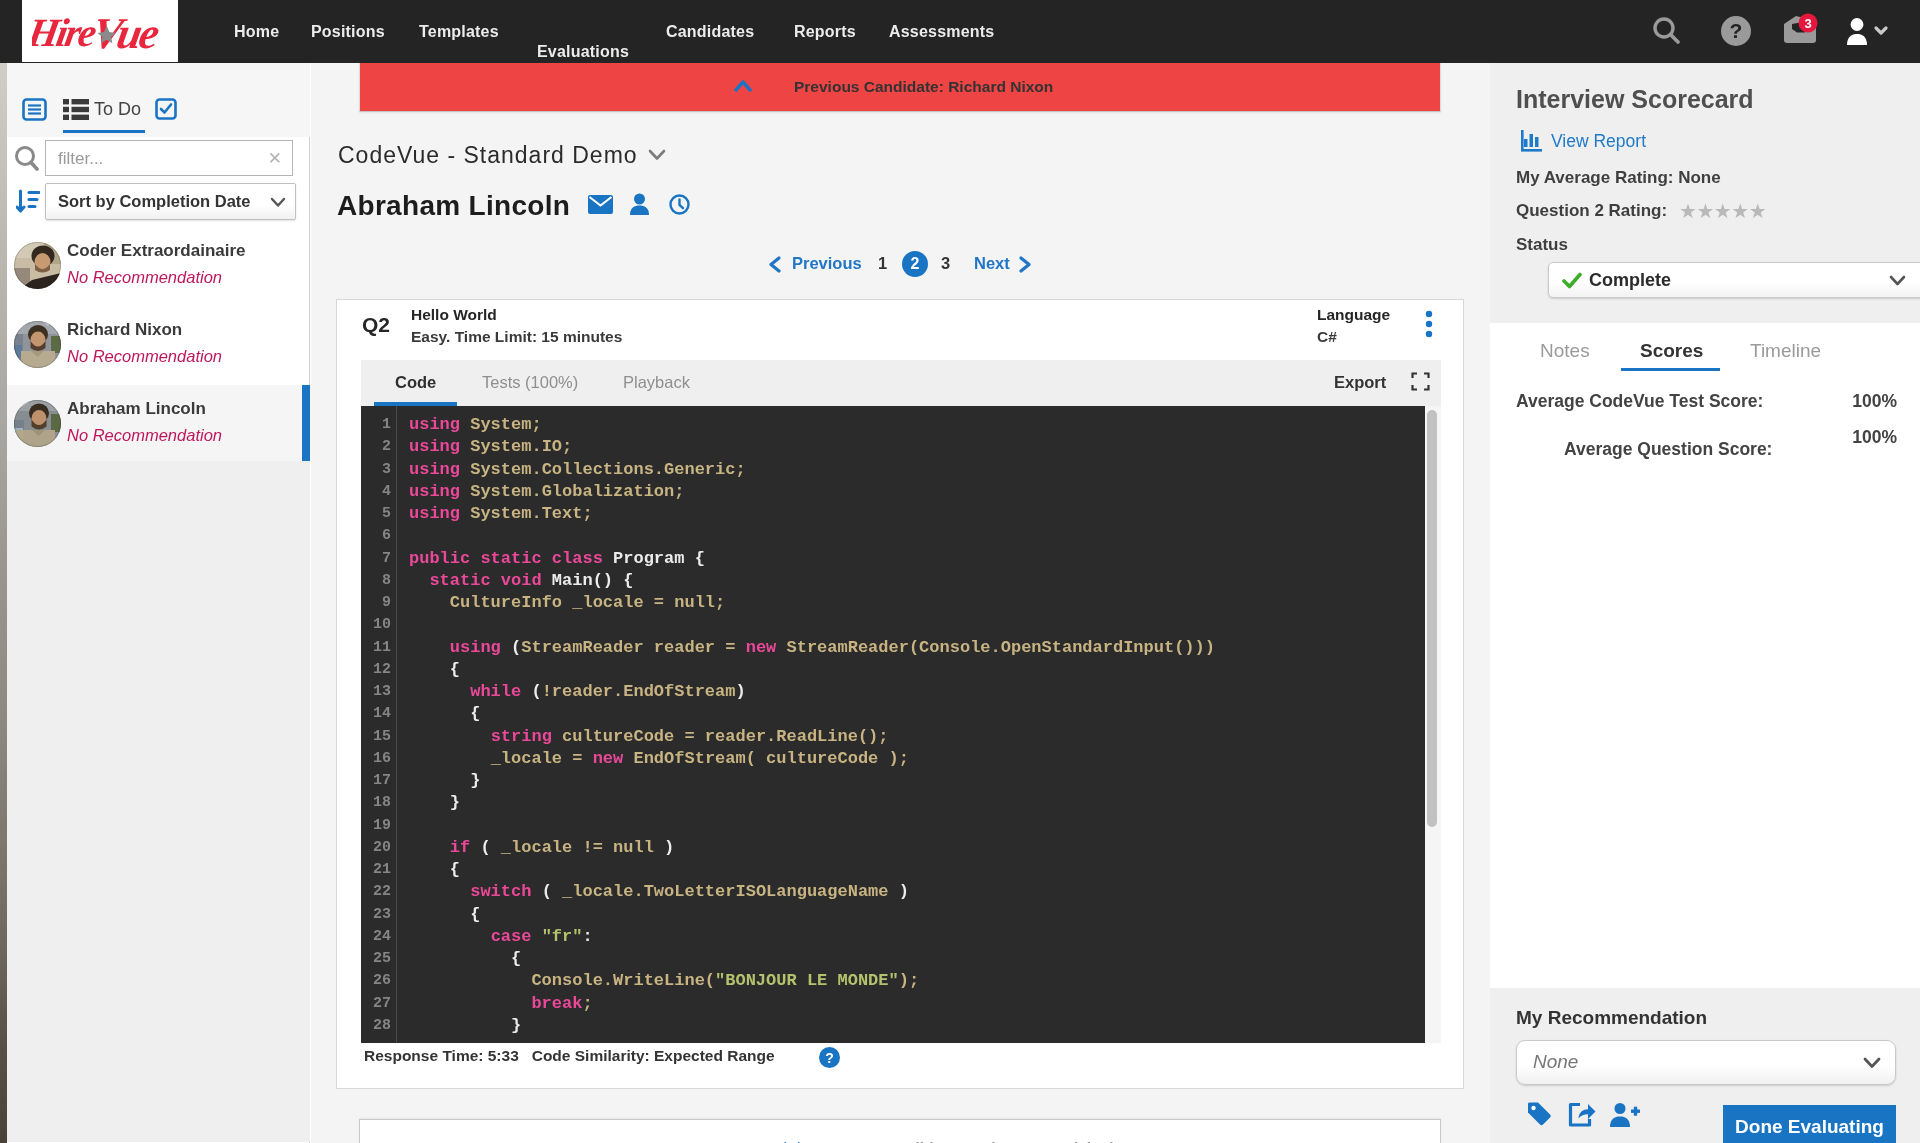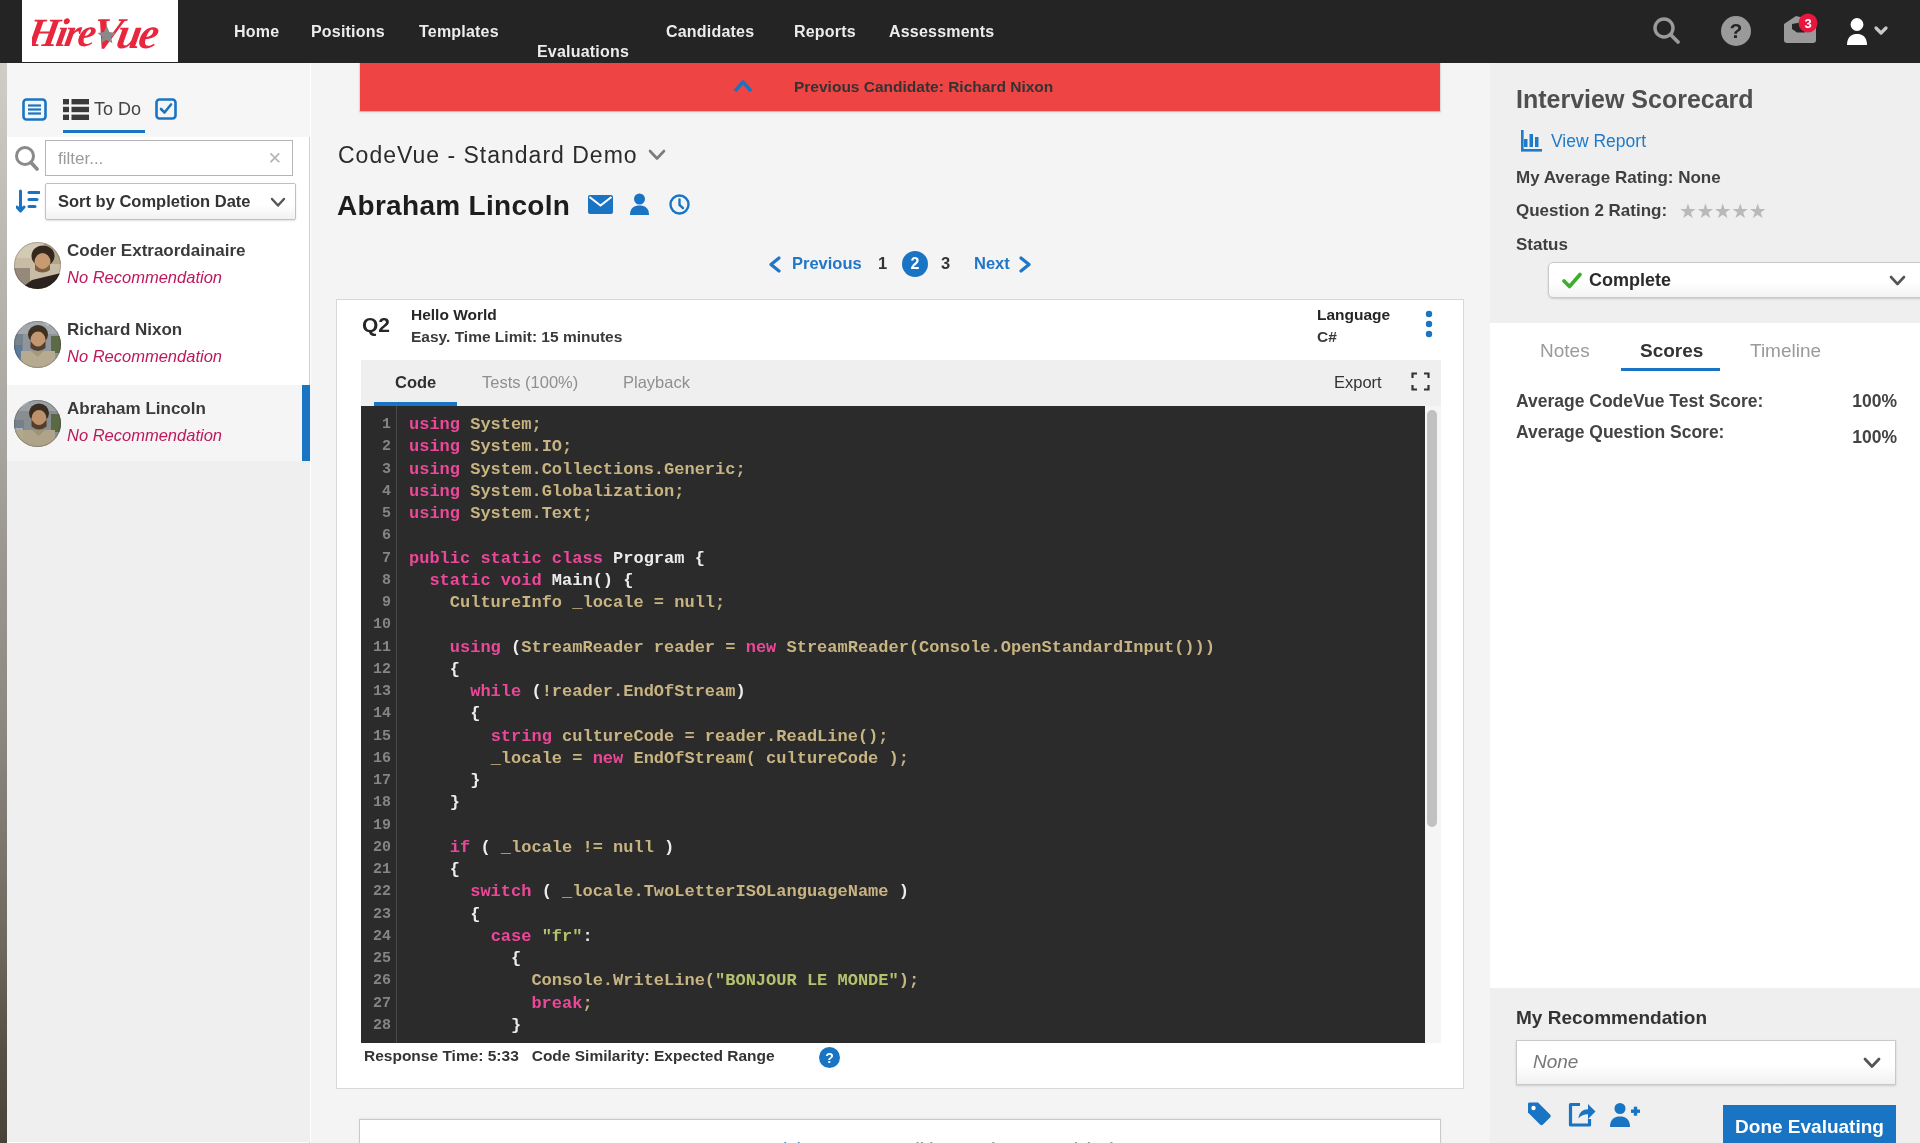--- a/index.html
+++ b/index.html
@@ -66,21 +66,21 @@
 #q2r { position:absolute; left:26px; top:138px; font-size:17px; font-weight:bold; color:#3f3f3f; }
 #stars { position:absolute; left:189px; top:136px; font-size:20px; color:#b9b9b9; letter-spacing:-0.5px; }
 #statusLbl { position:absolute; left:26px; top:172px; font-size:17px; font-weight:bold; color:#3f3f3f; }
 #statusSel { position:absolute; left:26px; top:199px; width:445px; height:36px; background:linear-gradient(180deg,#fff 0%,#fff 55%,#f3f3f3 100%); border:1px solid #c9c9c9; border-radius:5px; box-shadow:0 1px 2px rgba(0,0,0,0.15);margin-left:32px; }
 #statusSel .t { position:absolute; left:40px; top:7px; font-size:18px; font-weight:600; color:#2a2a2a; }
 .rtab { position:absolute; top:277px; font-size:19px; color:#9a9a9a; }
 #rtabU { position:absolute; left:131px; top:305px; width:99px; height:3px; background:#1a74c4; }
 .scoreLbl { position:absolute; left:26px; font-size:17.5px; font-weight:bold; color:#434343; }
 .scoreVal { position:absolute; right:23px; font-size:17.5px; font-weight:bold; color:#434343; }
 #myrec { position:absolute; left:26px; top:944px; font-size:19px; font-weight:bold; color:#333; }
-#recSel { position:absolute; left:26px; top:977px; width:380px; height:45px; background:linear-gradient(180deg,#fff 0%,#fff 55%,#f1f1f1 100%); border:1px solid #c9c9c9; border-radius:0; box-shadow:0 1px 2px rgba(0,0,0,0.15); }
+#recSel { position:absolute; left:26px; top:977px; width:380px; height:45px; background:linear-gradient(180deg,#fff 0%,#fff 55%,#f1f1f1 100%); border:1px solid #c9c9c9; border-radius:9px; box-shadow:0 1px 2px rgba(0,0,0,0.15); }
 #recSel .t { position:absolute; left:16px; top:10px; font-size:19px; font-style:italic; color:#777; }
 #doneBtn { position:absolute; left:233px; top:1042px; width:173px; height:48px; background:#1a74c4; color:#fff; font-size:19px; font-weight:bold; text-align:center; line-height:44px; }
 </style>
 </head>
 <body>
 
 <div id="nav">
   <div class="navlink" style="left:234px;">Home</div>
   <div class="navlink" style="left:311px;">Positions</div>
   <div class="navlink" style="left:419px;">Templates</div>
@@ -289,21 +289,21 @@
     <svg class="abs" style="left:1088px;top:10px;" width="8" height="28" viewBox="0 0 8 28">
         <circle cx="4" cy="4" r="3.2" fill="#1a74c4"></circle>
         <circle cx="4" cy="14" r="3.2" fill="#1a74c4"></circle>
         <circle cx="4" cy="24" r="3.2" fill="#1a74c4"></circle>
       </svg>
     <div id="tabstrip">
       <div class="tab active" style="left:34px;">Code</div>
       <div class="underline"></div>
       <div class="tab" style="left:121px;">Tests (100%)</div>
       <div class="tab" style="left:262px;">Playback</div>
-      <div class="tab" style="left:973px;font-weight:normal;color:#333;">Export</div>
+      <div class="tab" style="left:973px;font-weight:bold;color:#333;">Export</div>
       <svg class="abs" style="left:1050px;top:12px;" width="19" height="19" viewBox="0 0 19 19">
           <g stroke="#333" stroke-width="2.2" fill="none">
             <path d="M1.5 6 V1.5 H6"></path>
             <path d="M13 1.5 H17.5 V6"></path>
             <path d="M17.5 13 V17.5 H13"></path>
             <path d="M6 17.5 H1.5 V13"></path>
           </g>
         </svg>
     </div>
     <div id="editor">
@@ -407,21 +407,21 @@
     <svg class="abs" style="left:340px;top:12px;" width="17" height="12" viewBox="0 0 17 12">
         <path d="M2 2 L8.5 9 L15 2" fill="none" stroke="#555" stroke-width="2.6" stroke-linecap="round" stroke-linejoin="round"></path>
       </svg>
   </div>
   <div class="rtab" style="left:50px;">Notes</div>
   <div class="rtab" style="left:150px;font-weight:bold;color:#333;">Scores</div>
   <div class="rtab" style="left:260px;">Timeline</div>
   <div id="rtabU"></div>
   <div class="scoreLbl" style="top:328px;">Average CodeVue Test Score:</div>
   <div class="scoreVal" style="top:328px;">100%</div>
-  <div class="scoreLbl" style="top:359px;">Average Question Score:</div>
+  <div class="scoreLbl" style="top:376px;margin-left:48px;">Average Question Score:</div>
   <div class="scoreVal" style="top:364px;">100%</div>
   <div id="myrec">My Recommendation</div>
   <div id="recSel">
       <span class="t">None</span>
     <svg class="abs" style="left:346px;top:16px;" width="18" height="13" viewBox="0 0 18 13">
         <path d="M2 2 L9 9.5 L16 2" fill="none" stroke="#555" stroke-width="2.8" stroke-linecap="round" stroke-linejoin="round"></path>
       </svg>
   </div>
   <svg class="abs" style="left:36px;top:1038px;" width="26" height="26" viewBox="0 0 26 26">
       <path d="M2 3 C2 2 2.5 1.5 3.5 1.5 L12 1.5 L24 13.5 C25 14.5 25 15.5 24 16.5 L17 23.5 C16 24.5 15 24.5 14 23.5 L2 11.5 Z" fill="#1a74c4"></path>

